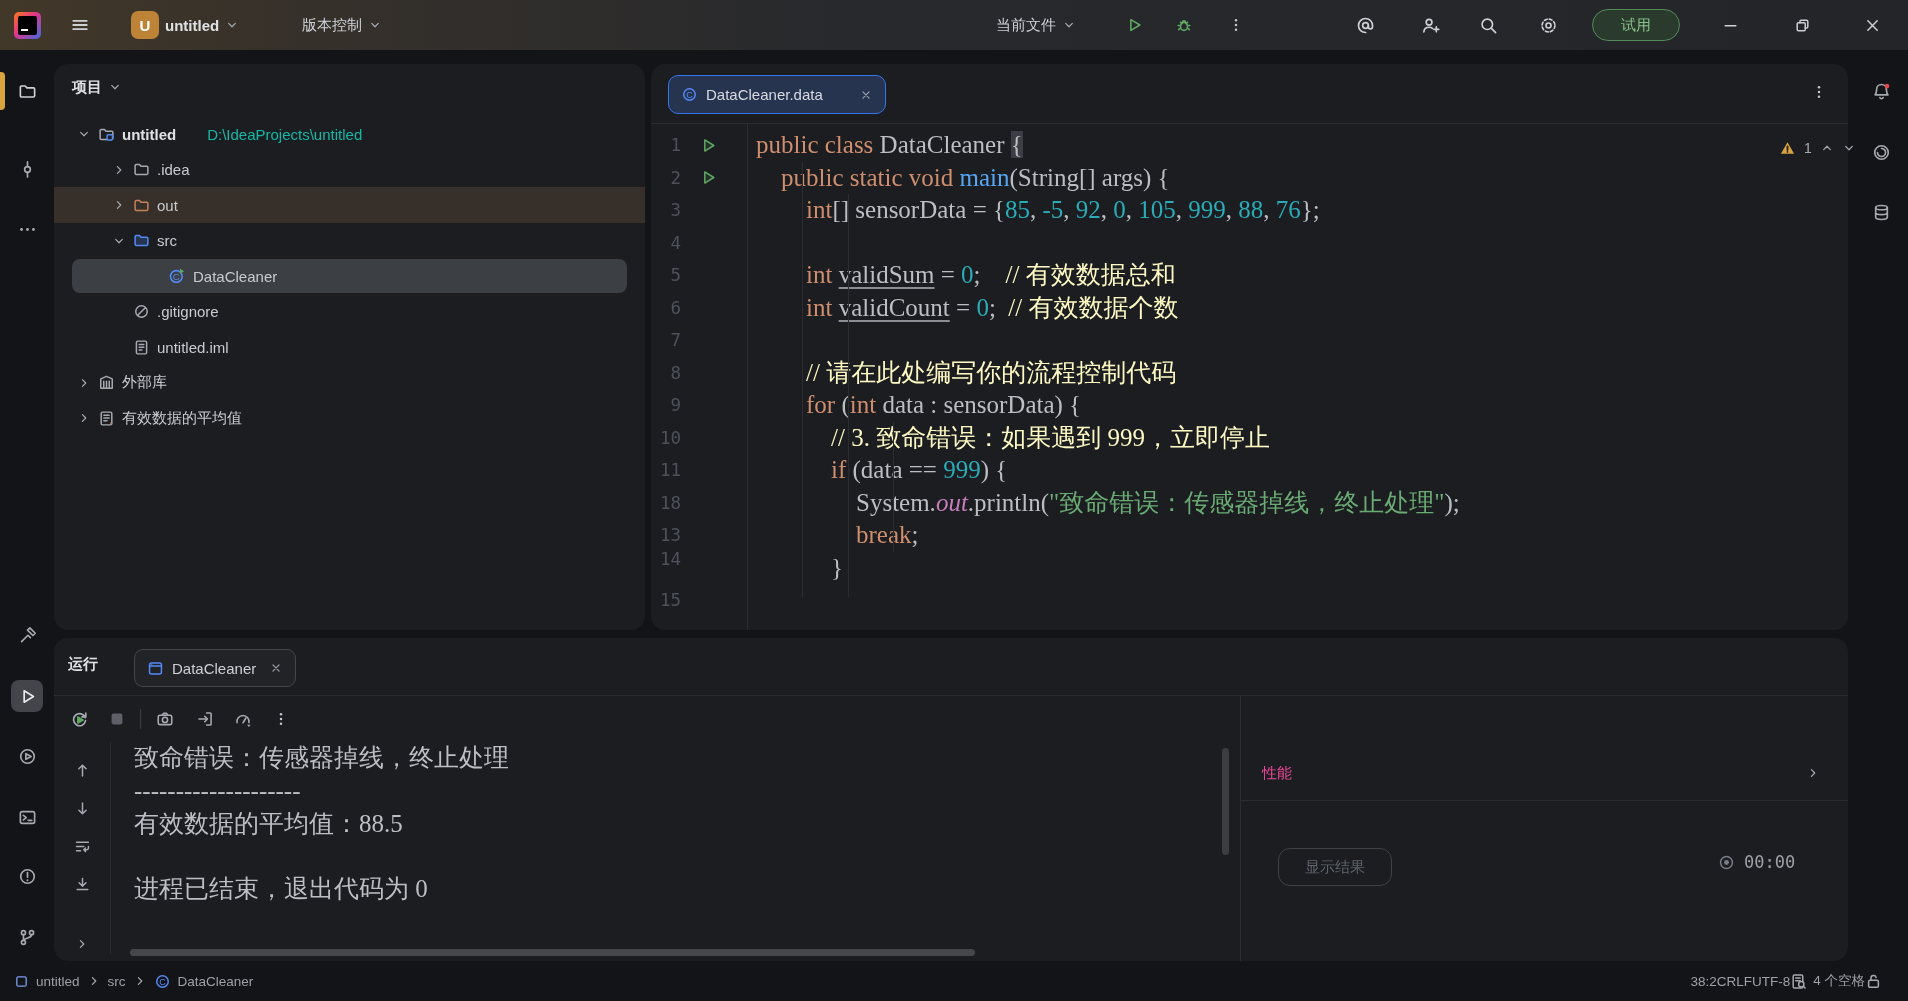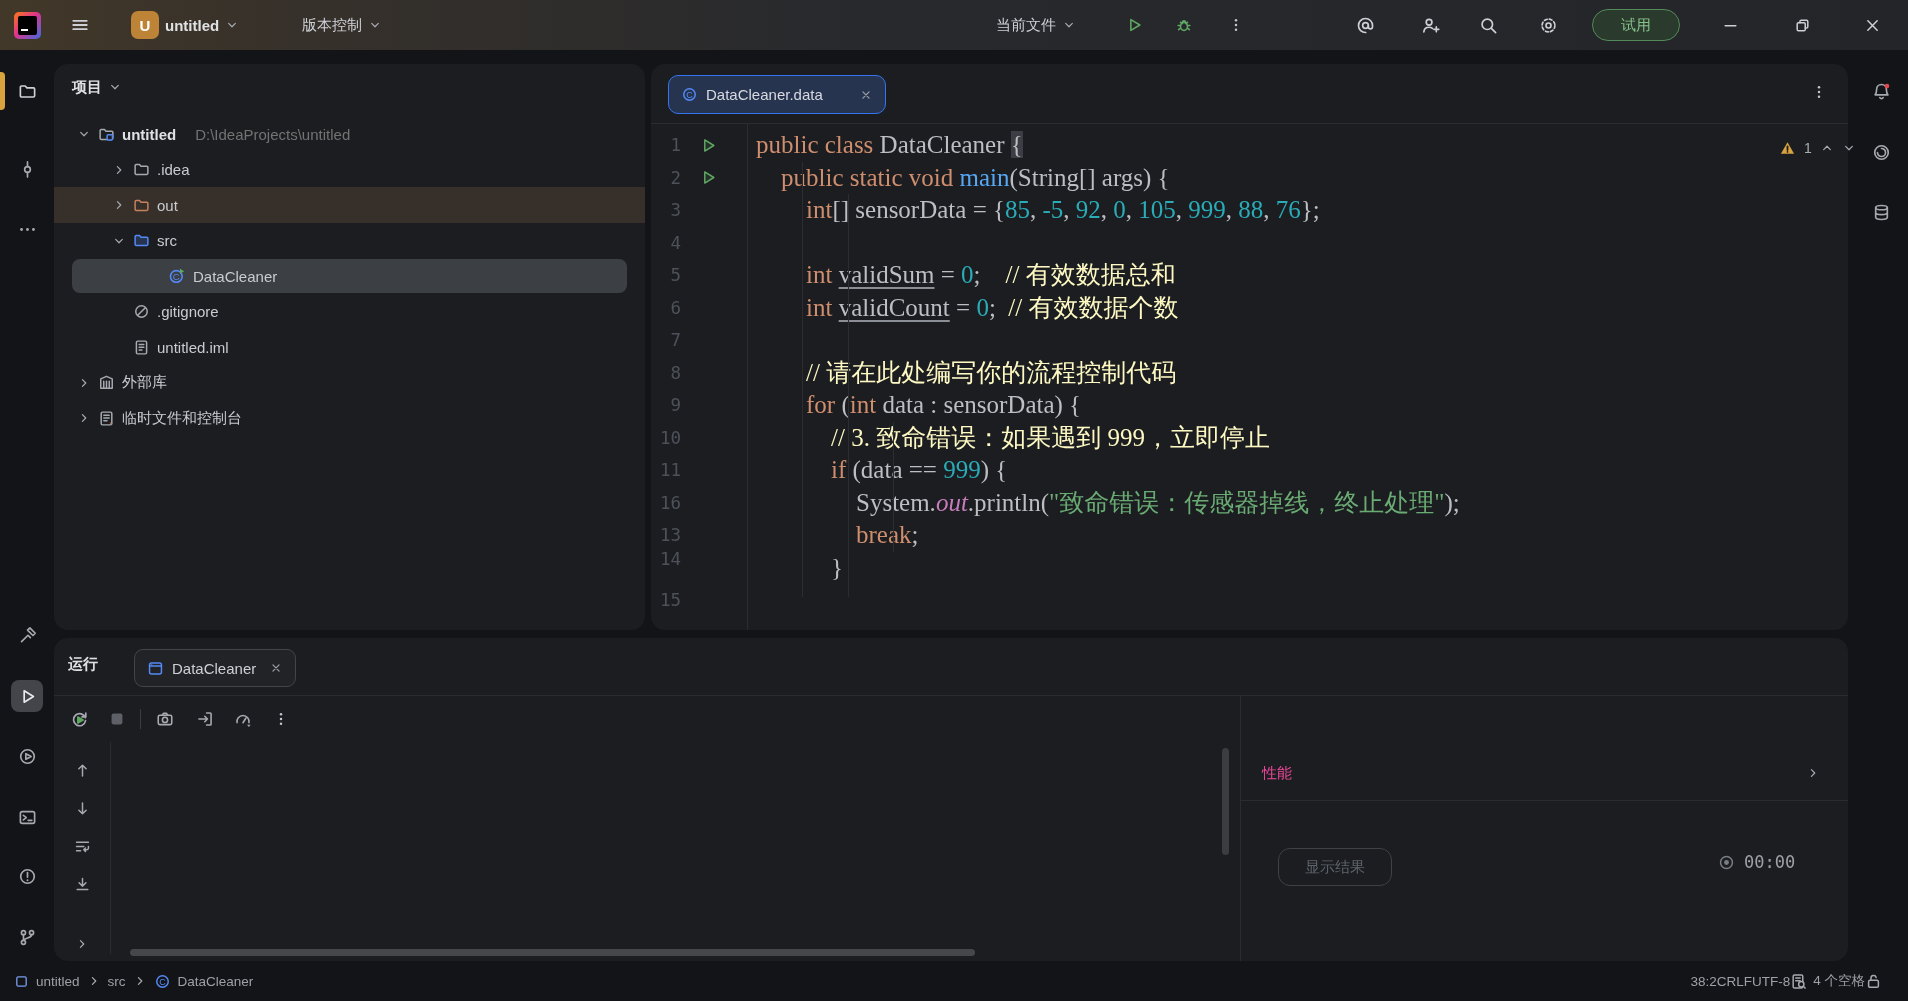--- a/index.html
+++ b/index.html
@@ -29,21 +29,21 @@
   .strip-ic{position:absolute;width:32px;height:32px;display:flex;align-items:center;justify-content:center;border-radius:8px}
   .strip-ic.sel{background:#43454A}
   #proj-indicator{position:absolute;left:0;top:72px;width:5px;height:38px;border-radius:0 4px 4px 0;background:#D9A33E}
   
   #pp-header{position:absolute;left:18px;top:10px;height:26px;display:flex;align-items:center;gap:6px;
     font-size:15px;font-weight:bold;color:#DFE1E5}
   .trow{position:absolute;left:0;width:591px;height:36px;display:flex;align-items:center;font-size:15px;color:#C9CBD1}
   .trow .sel-band{position:absolute;left:18px;right:18px;top:1px;bottom:1px;border-radius:8px;background:#3C3F44}
   .trow .hov-band{position:absolute;left:0;right:0;top:0;bottom:0;background:#37302A}
   .trow .cell{position:relative;display:flex;align-items:center;gap:7px}
-  .trow .path{color:#737373;margin-left:12px}
+  .trow .path{color:#14b8a6;margin-left:24px}
   .trow .bold{font-weight:bold;color:#DFE1E5}
   
   #editor-tab{position:absolute;left:17px;top:11px;width:218px;height:39px;border-radius:10px;
     background:#263450;border:1.5px solid #3574F0;box-sizing:border-box;display:flex;align-items:center;
     gap:8px;padding:0 12px;font-size:15px;color:#D8DAE0}
   #tabbar-line{position:absolute;left:0;top:59px;width:1197px;height:1px;background:#2A2C30}
   #inspect-widget{position:absolute;left:1128px;top:72px;height:24px;display:flex;align-items:center;gap:8px;
     font-size:14px;color:#A8ACB3}
   .code-font{font-family:Liberation Serif, serif;font-size:25px;white-space:pre}
   .gut-row{position:absolute;left:0;width:96px;height:32.5px;display:flex;align-items:center}
@@ -456,21 +456,21 @@
               <path d="M6.2 4.2 10 8l-3.8 3.8"></path>
             </svg>
           </span>
           <span class="ic">
             <svg width="17" height="17" viewBox="0 0 16 16" fill="none" stroke="#A6AAB0" stroke-width="1.4" stroke-linecap="round" stroke-linejoin="round">
               <rect x="3" y="2" width="10" height="12" rx="1.2"></rect>
               <path d="M5.5 5h5M5.5 7.6h5M5.5 10.2h3"></path>
               <path d="M11 11.5l2.6 1.3-1.3 1.3z" fill="#C7825C" stroke="none"></path>
             </svg>
           </span>
-          <span>临时文件和控制台</span>
+          <span>有效数据的平均值</span>
         </div>
       </div>
     </div>
 </div>
 
 <div id="editor-panel" class="island">
   <div id="editor-tab">
     <span class="ic">
         <svg width="17" height="17" viewBox="0 0 16 16" fill="none" stroke="#A6AAB0" stroke-width="1.4" stroke-linecap="round" stroke-linejoin="round">
           <circle cx="8" cy="8" r="5.4" stroke="#548AF7"></circle>
@@ -554,21 +554,21 @@
       <div class="gut-row" style="top: 325px;">
         <span class="ln">9</span>
       </div>
       <div class="gut-row" style="top: 357.5px;">
         <span class="ln">10</span>
       </div>
       <div class="gut-row" style="top: 390px;">
         <span class="ln">11</span>
       </div>
       <div class="gut-row" style="top: 422.5px;">
-        <span class="ln">16</span>
+        <span class="ln">18</span>
       </div>
       <div class="gut-row" style="top: 455px;">
         <span class="ln">13</span>
       </div>
       <div class="gut-row" style="top: 479px;">
         <span class="ln">14</span>
       </div>
       <div class="gut-row" style="top: 520px;">
         <span class="ln">15</span>
       </div>
@@ -682,20 +682,21 @@
     </div>
   <div class="cg-ic" style="top:292px">
       <span class="ic">
         <svg width="14" height="14" viewBox="0 0 16 16" fill="none" stroke="#A6AAB0" stroke-width="1.4" stroke-linecap="round" stroke-linejoin="round">
           <path d="M6.2 4.2 10 8l-3.8 3.8"></path>
         </svg>
       </span>
     </div>
   <div id="console-sep"></div>
 
+  <div id="console" class="code-font"><div class="con-line code-font">致命错误：传感器掉线，终止处理</div><div class="con-line code-font">--------------------</div><div class="con-line code-font">有效数据的平均值：88.5</div><div class="con-line code-font"></div><div class="con-line code-font">进程已结束，退出代码为 0</div></div>
   <div id="hscroll"></div>
   <div id="vscroll"></div>
 
   <div id="perf-vline"></div>
   <div id="perf-title">性能</div>
   <div id="perf-chev"><span class="ic">
         <svg width="14" height="14" viewBox="0 0 16 16" fill="none" stroke="#A6AAB0" stroke-width="1.4" stroke-linecap="round" stroke-linejoin="round">
           <path d="M6.2 4.2 10 8l-3.8 3.8"></path>
         </svg>
       </span></div>

